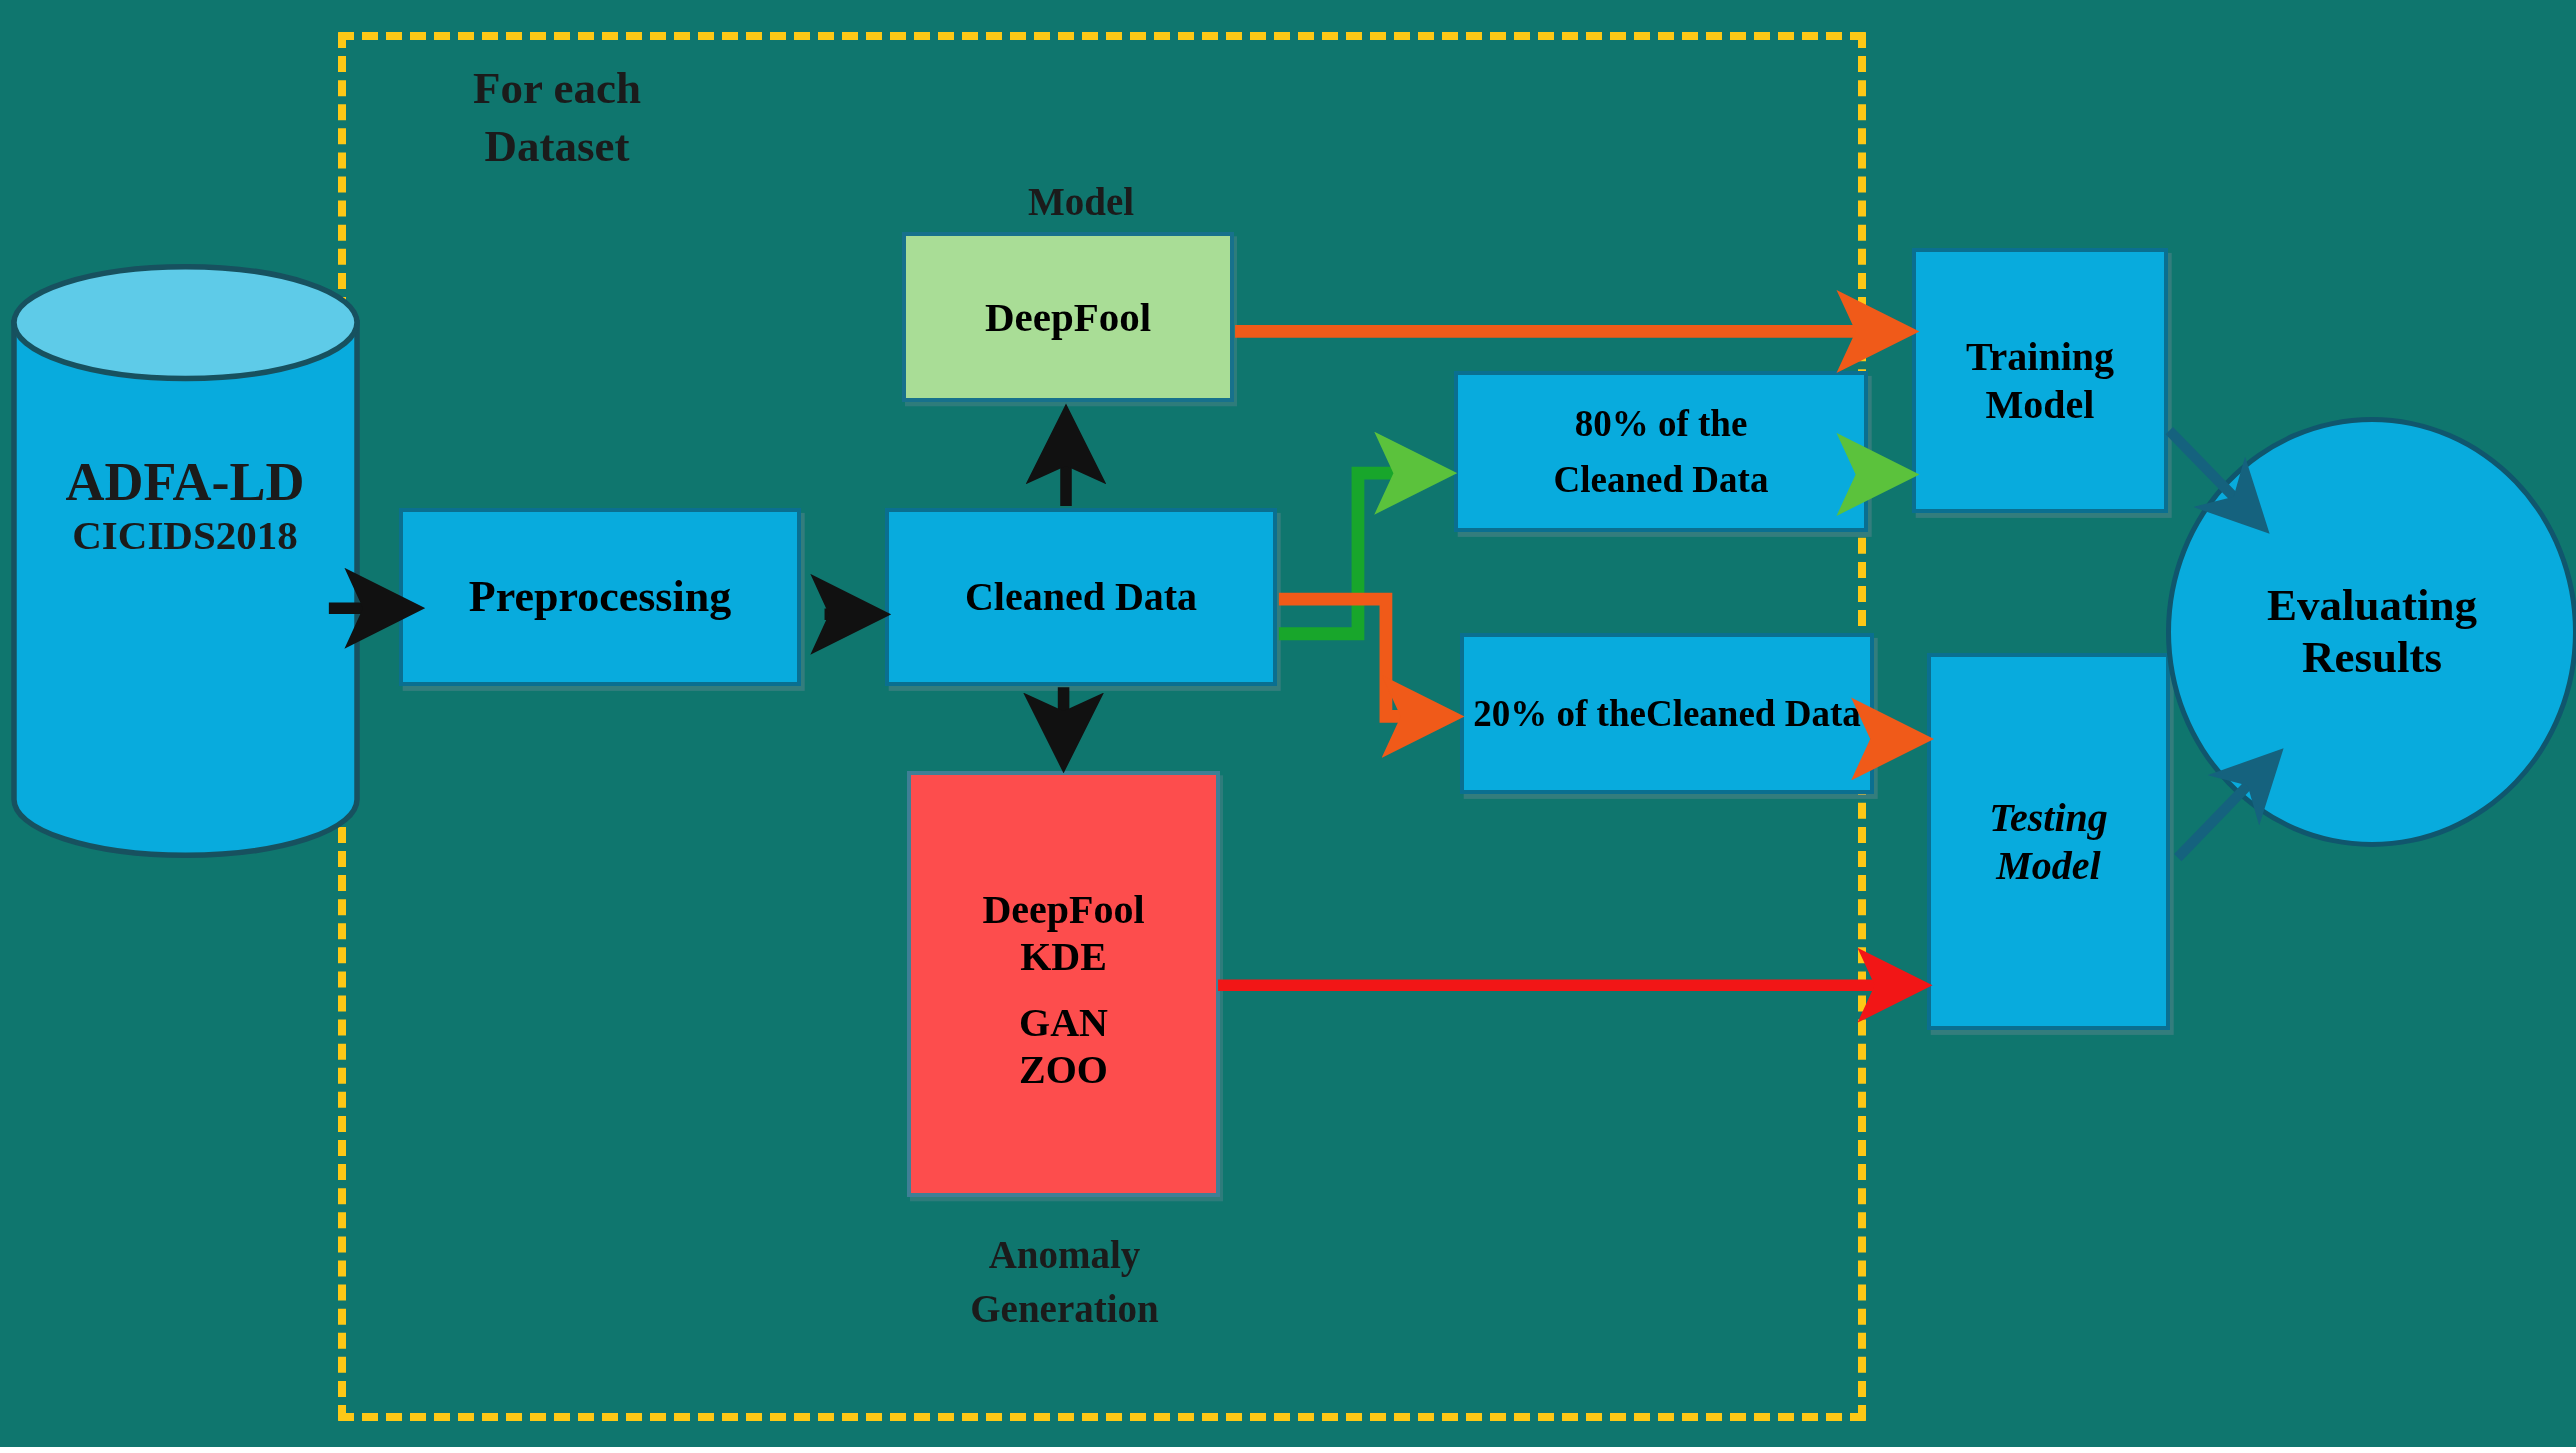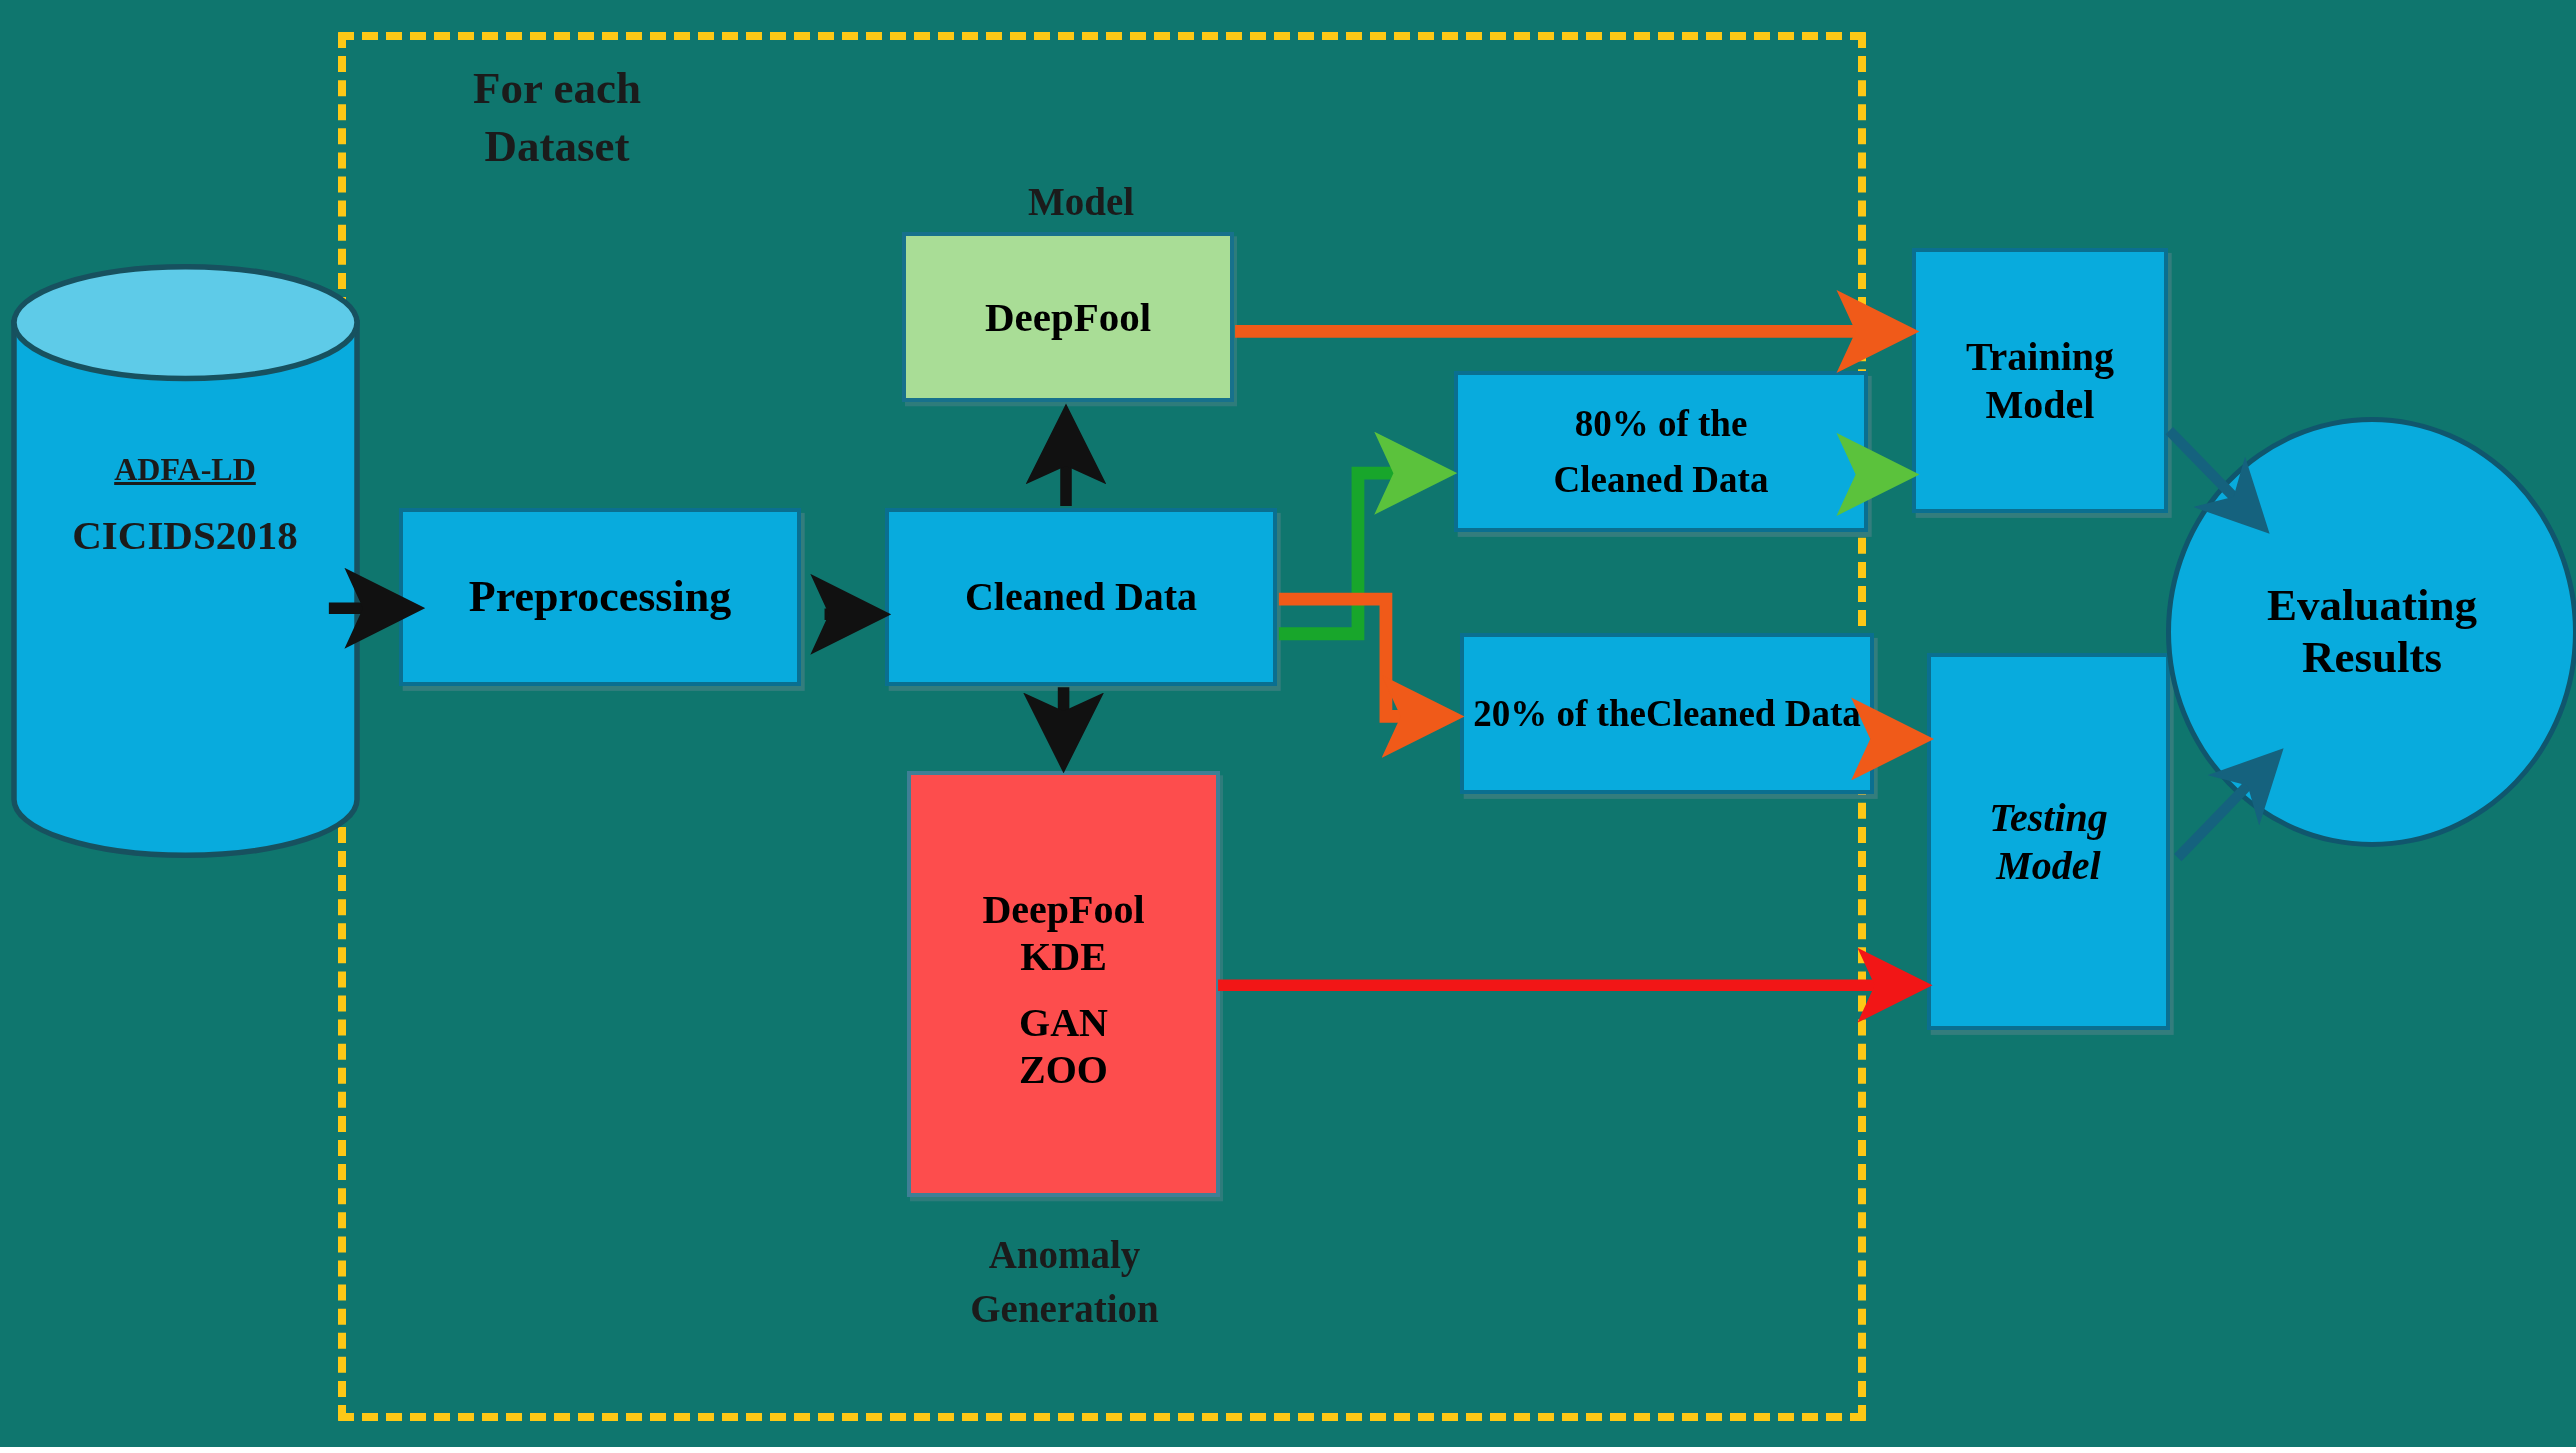--- a/index.html
+++ b/index.html
@@ -35,21 +35,21 @@
 
   <div class="plain-label" style="left:426px;top:61px;width:262px;font-size:45px;">For each</div>
   <div class="plain-label" style="left:426px;top:119px;width:262px;font-size:45px;">Dataset</div>
 
   <div class="cyl" style="left:8.5px;top:263px;width:353px;height:596px;">
     <svg width="353" height="596" viewBox="0 0 580 980">
       <path d="M8,98 L8,882 A282,92 0 0,0 572,882 L572,98 Z" fill="#08ABDD" stroke="#17515f" stroke-width="9"></path>
       <ellipse cx="290" cy="98" rx="282" ry="92" fill="#5ECBE8" stroke="#17515f" stroke-width="9"></ellipse>
     </svg>
   </div>
-  <div class="plain-label" style="left:8.5px;top:450px;width:353px;font-size:32px;text-decoration:underline;">ADFA-LD</div>
+  <div class="plain-label" style="left:8.5px;top:450px;width:353px;font-size:54px;">ADFA-LD</div>
   <div class="plain-label" style="left:8.5px;top:511px;width:353px;font-size:41px;">CICIDS2018</div>
 
   <div class="node blue-box" style="left:399px;top:508px;width:402px;height:178px;font-size:44px;">Preprocessing</div>
 
   <div class="node blue-box" style="left:885px;top:508px;width:392px;height:178px;font-size:40px;">Cleaned Data</div>
 
   <div class="plain-label" style="left:885px;top:179px;width:392px;font-size:39px;">Model</div>
   <div class="node green-box" style="left:902px;top:232px;width:332px;height:170px;font-size:41px;">DeepFool</div>
 
   <div class="node red-box" style="left:907px;top:771px;width:313px;height:426px;flex-direction:column;font-size:40px;">

